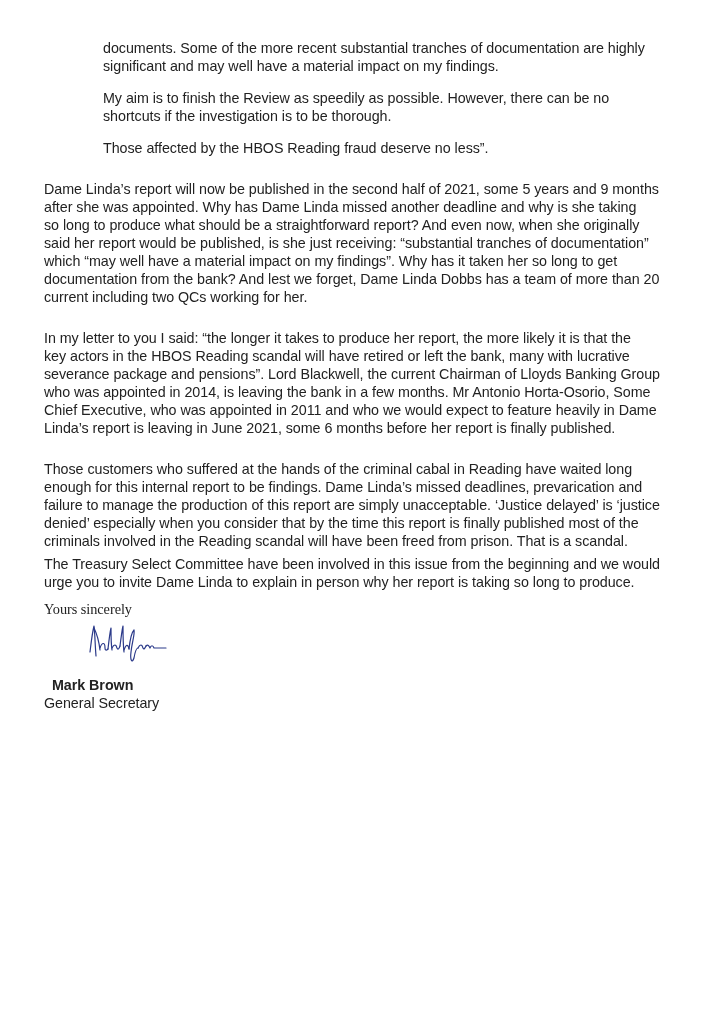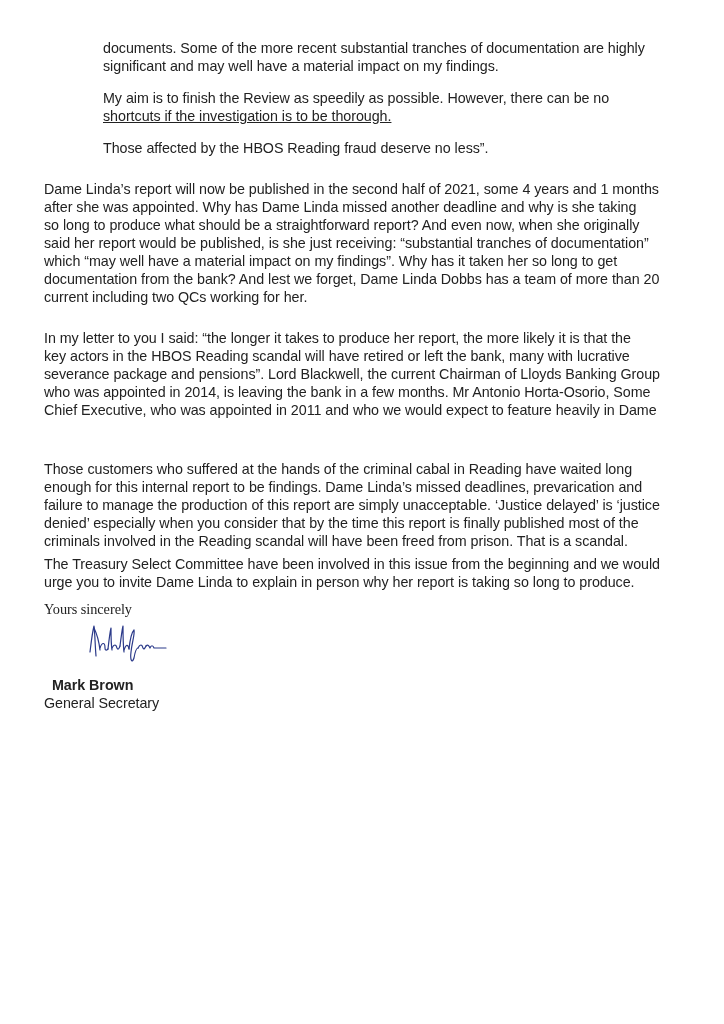--- a/index.html
+++ b/index.html
@@ -41,37 +41,38 @@
   </style>
 </head>
 <body>
 
 <div class="page">
 
   <div class="line indent" style="top:39px;">documents. Some of the more recent substantial tranches of documentation are highly</div>
   <div class="line indent" style="top:57px;">significant and may well have a material impact on my findings.</div>
 
   <div class="line indent" style="top:89px;">My aim is to finish the Review as speedily as possible. However, there can be no</div>
-  <div class="line indent" style="top:107px;text-decoration:underline;">shortcuts if the investigation is to be thorough.</div>
+  <div class="line indent" style="top:107px;">shortcuts if the investigation is to be thorough.</div>
 
   <div class="line indent" style="top:139px;">Those affected by the HBOS Reading fraud deserve no less”.</div>
 
-  <div class="line body" style="top:180px;">Dame Linda’s report will now be published in the second half of 2021, some 4 years and 1 months</div>
+  <div class="line body" style="top:180px;">Dame Linda’s report will now be published in the second half of 2021, some 5 years and 9 months</div>
   <div class="line body" style="top:198px;">after she was appointed. Why has Dame Linda missed another deadline and why is she taking</div>
   <div class="line body" style="top:216px;">so long to produce what should be a straightforward report? And even now, when she originally</div>
   <div class="line body" style="top:234px;">said her report would be published, is she just receiving: “substantial tranches of documentation”</div>
   <div class="line body" style="top:252px;">which “may well have a material impact on my findings”. Why has it taken her so long to get</div>
   <div class="line body" style="top:270px;">documentation from the bank? And lest we forget, Dame Linda Dobbs has a team of more than 20</div>
   <div class="line body" style="top:288px;">current including two QCs working for her.</div>
 
   <div class="line body" style="top:329px;">In my letter to you I said: “the longer it takes to produce her report, the more likely it is that the</div>
   <div class="line body" style="top:347px;">key actors in the HBOS Reading scandal will have retired or left the bank, many with lucrative</div>
   <div class="line body" style="top:365px;">severance package and pensions”. Lord Blackwell, the current Chairman of Lloyds Banking Group</div>
   <div class="line body" style="top:383px;">who was appointed in 2014, is leaving the bank in a few months. Mr Antonio Horta-Osorio, Some</div>
   <div class="line body" style="top:401px;">Chief Executive, who was appointed in 2011 and who we would expect to feature heavily in Dame</div>
+  <div class="line body" style="top:419px;">Linda’s report is leaving in June 2021, some 6 months before her report is finally published.</div>
 
   <div class="line body" style="top:460px;">Those customers who suffered at the hands of the criminal cabal in Reading have waited long</div>
   <div class="line body" style="top:478px;">enough for this internal report to be findings. Dame Linda’s missed deadlines, prevarication and</div>
   <div class="line body" style="top:496px;">failure to manage the production of this report are simply unacceptable. ‘Justice delayed’ is ‘justice</div>
   <div class="line body" style="top:514px;">denied’ especially when you consider that by the time this report is finally published most of the</div>
   <div class="line body" style="top:532px;">criminals involved in the Reading scandal will have been freed from prison. That is a scandal.</div>
 
   <div class="line body" style="top:555px;">The Treasury Select Committee have been involved in this issue from the beginning and we would</div>
   <div class="line body" style="top:573px;">urge you to invite Dame Linda to explain in person why her report is taking so long to produce.</div>
 

